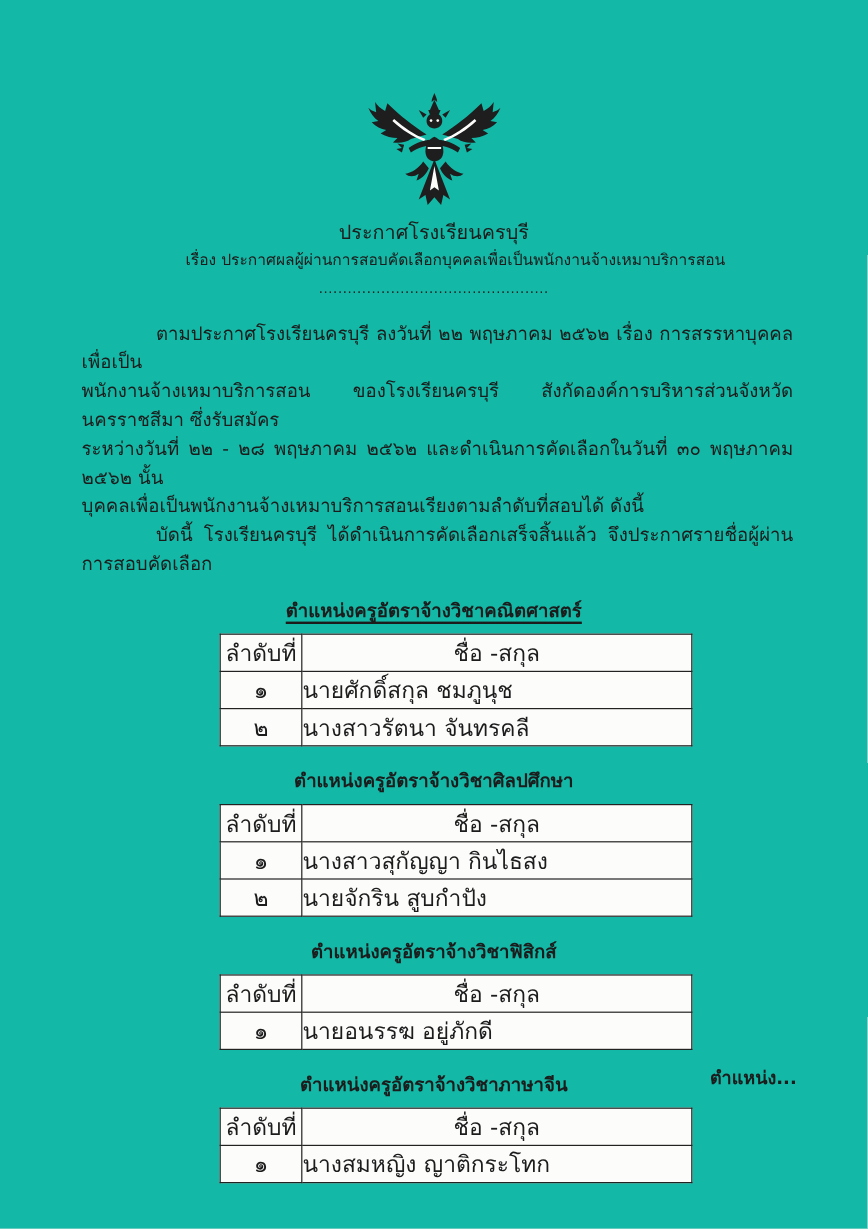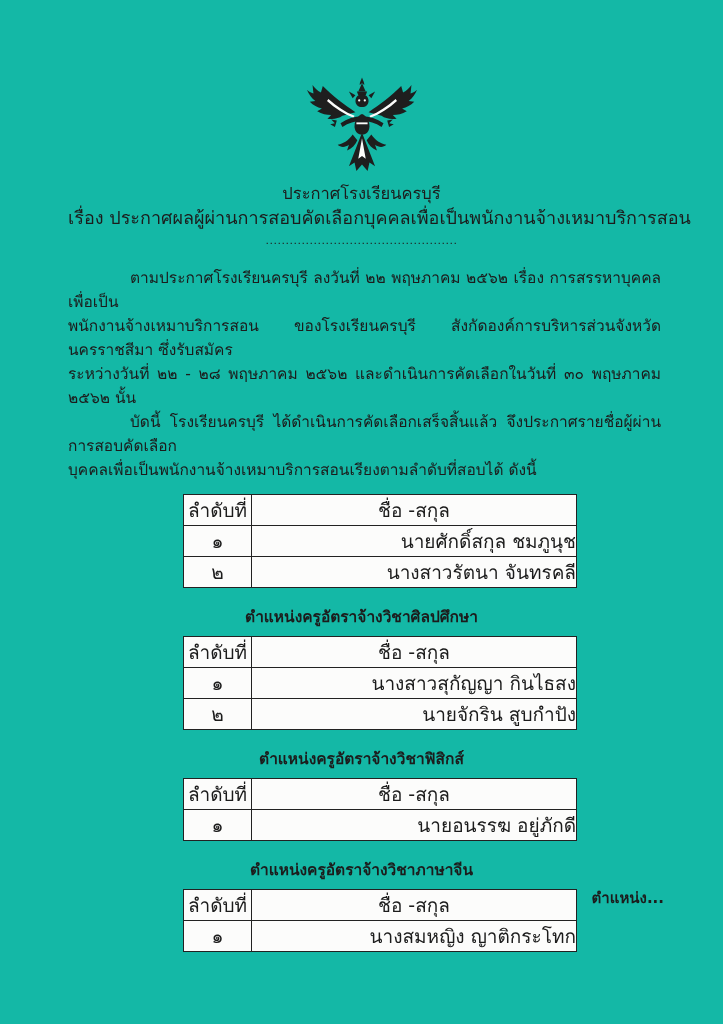--- a/index.html
+++ b/index.html
@@ -22,21 +22,21 @@
   .doc-title {
     margin: 2px 0 0 0;
     text-align: center;
     font-size: 16.5px;
     font-weight: normal;
     line-height: 24px;
   }
   .doc-subject {
     margin: 0;
     text-align: center;
-    font-size: 18px;
+    font-size: 13px;
     font-weight: normal;
     line-height: 24px;
     padding-left: 36px;
   }
   .dots-divider {
     margin-top: 4px;
     text-align: center;
     font-size: 11px;
     letter-spacing: 0.5px;
     line-height: 14px;
@@ -74,21 +74,21 @@
   table.result-table td {
     border: 1.4px solid #222;
     font-size: 19px;
     font-weight: normal;
     padding: 0;
   }
   table.result-table th { height: 29px; text-align: center; }
   table.result-table td { height: 27px; }
   .col-order { width: 67px; }
   td.order { text-align: center; }
-  td.name { text-align: right; padding-left: 11px; }
+  td.name { text-align: left; padding-left: 11px; }
   .catchword {
     position: absolute;
     top: 886px;
     right: 59px;
     font-size: 15px;
     font-weight: bold;
   }
 </style>
 </head>
 <body>
@@ -132,24 +132,25 @@
   </svg>
 
   <h1 class="doc-title">ประกาศโรงเรียนครบุรี</h1>
   <p class="doc-subject">เรื่อง ประกาศผลผู้ผ่านการสอบคัดเลือกบุคคลเพื่อเป็นพนักงานจ้างเหมาบริการสอน</p>
   <div class="dots-divider">................................................</div>
 
   <div class="body-block">
     <div class="body-line indent">ตามประกาศโรงเรียนครบุรี ลงวันที่ ๒๒ พฤษภาคม ๒๕๖๒ เรื่อง การสรรหาบุคคลเพื่อเป็น</div>
     <div class="body-line">พนักงานจ้างเหมาบริการสอน ของโรงเรียนครบุรี สังกัดองค์การบริหารส่วนจังหวัดนครราชสีมา ซึ่งรับสมัคร</div>
     <div class="body-line">ระหว่างวันที่ ๒๒ - ๒๘ พฤษภาคม ๒๕๖๒ และดำเนินการคัดเลือกในวันที่ ๓๐ พฤษภาคม ๒๕๖๒ นั้น</div>
+    <div class="body-line">บุคคลเพื่อเป็นพนักงานจ้างเหมาบริการสอนเรียงตามลำดับที่สอบได้ ดังนี้</div>
     <div class="body-line indent">บัดนี้ โรงเรียนครบุรี ได้ดำเนินการคัดเลือกเสร็จสิ้นแล้ว จึงประกาศรายชื่อผู้ผ่านการสอบคัดเลือก</div>
-    <div class="body-line">บุคคลเพื่อเป็นพนักงานจ้างเหมาบริการสอนเรียงตามลำดับที่สอบได้ ดังนี้</div>
   </div>
 
+  <h2 class="sec-heading first underlined">ตำแหน่งครูอัตราจ้างวิชาคณิตศาสตร์</h2>
   <table class="result-table">
     <thead>
       <tr>
         <th class="col-order">ลำดับที่</th>
         <th class="col-name">ชื่อ -สกุล</th>
       </tr>
     </thead>
     <tbody>
       <tr>
         <td class="order">๑</td>

